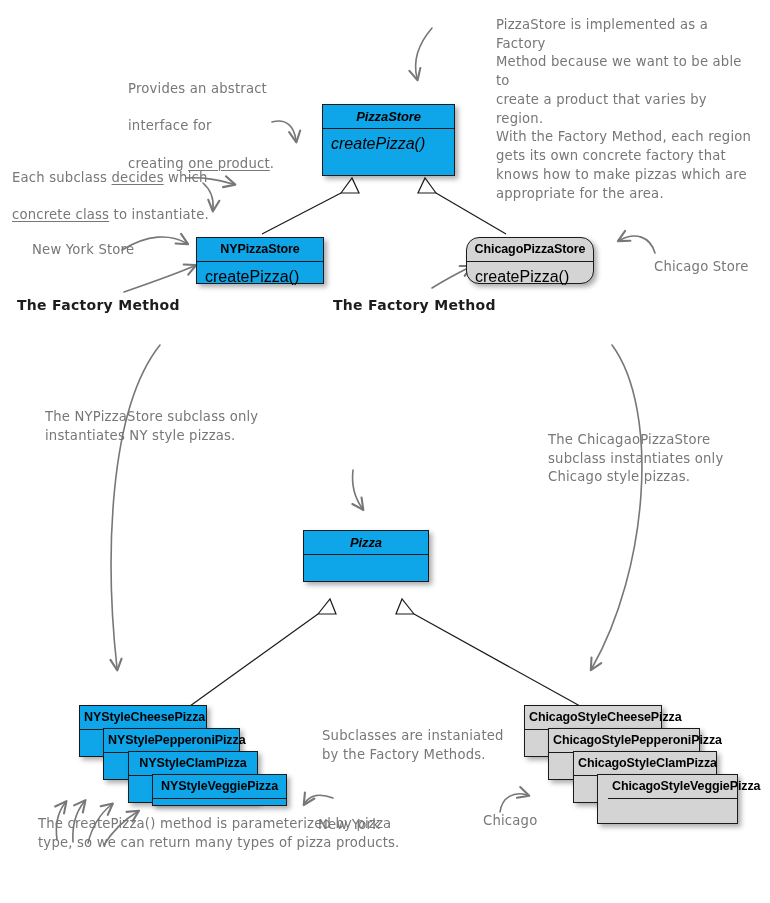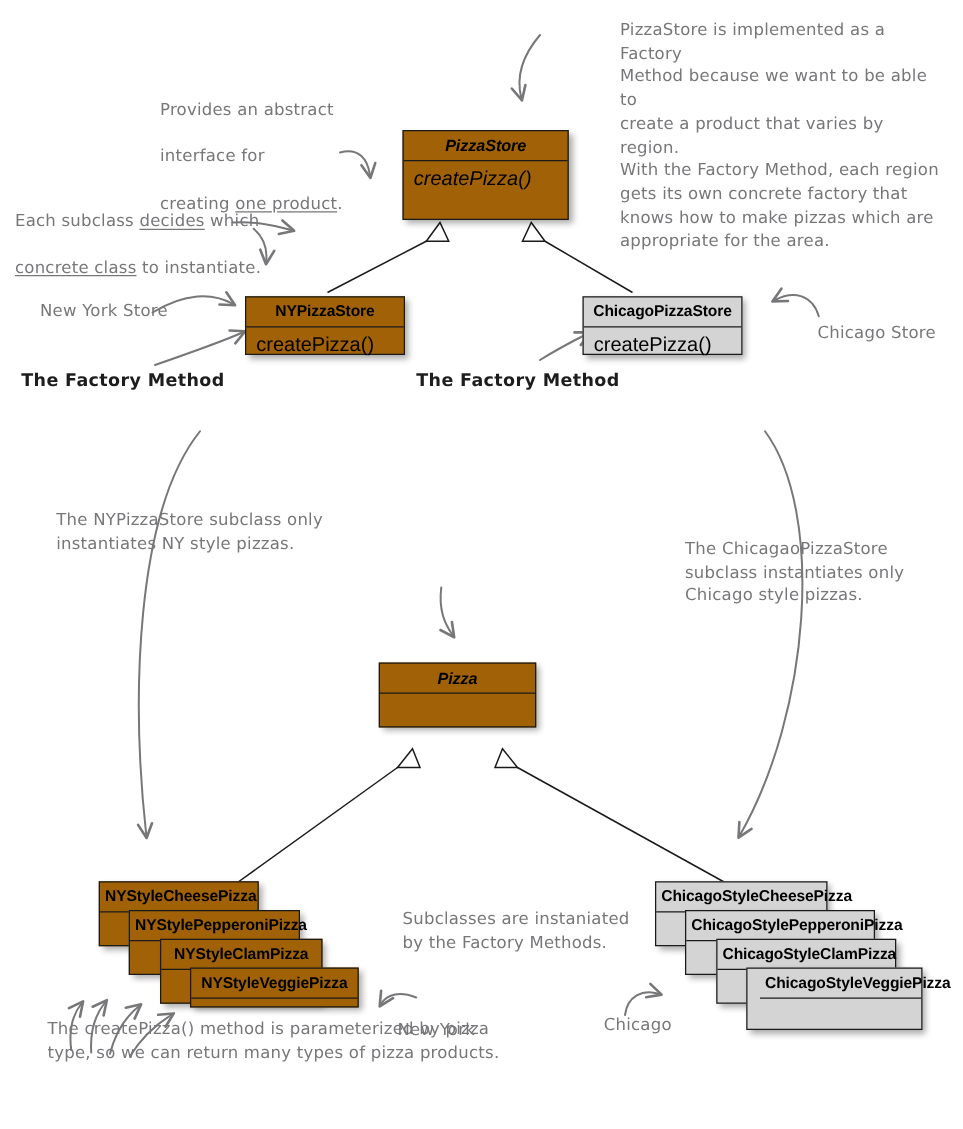--- a/index.html
+++ b/index.html
@@ -21,21 +21,21 @@
     width: 770px;
     height: 903px;
     pointer-events: none;
   }
 
   
   .uml-box {
     position: absolute;
     box-sizing: border-box;
     border: 1.3px solid #1a1a1a;
-    background: #a16207;
+    background: #0ea5e9;
     box-shadow: 3px 3px 5px rgba(0,0,0,0.33);
   }
   .uml-box.gray { background: #d4d4d4; }
   .uml-head {
     box-sizing: border-box;
     width: 100%;
     border-bottom: 1.3px solid #1a1a1a;
     text-align: center;
     font-size: 12.5px;
     font-weight: bold;
@@ -147,21 +147,21 @@
   <div class="uml-box" style="left:322px; top:104px; width:133px; height:72px;">
     <div class="uml-head italic">PizzaStore</div>
     <div class="uml-body italic">createPizza()</div>
   </div>
 
   <div class="uml-box" style="left:196px; top:237px; width:128px; height:47px;">
     <div class="uml-head">NYPizzaStore</div>
     <div class="uml-body">createPizza()</div>
   </div>
 
-  <div class="uml-box gray" style="left:466px; top:237px; width:128px; height:47px;">
+  <div class="uml-box gray" style="left:466px; top:237px; width:128px; height:47px;border-radius:13px;">
     <div class="uml-head">ChicagoPizzaStore</div>
     <div class="uml-body">createPizza()</div>
   </div>
 
   <div class="uml-box" style="left:303px; top:530px; width:126px; height:52px;">
     <div class="uml-head italic">Pizza</div>
     <div class="uml-body"></div>
   </div>
 
   <div class="uml-box" style="left:79px; top:705px; width:128px; height:52px;">

